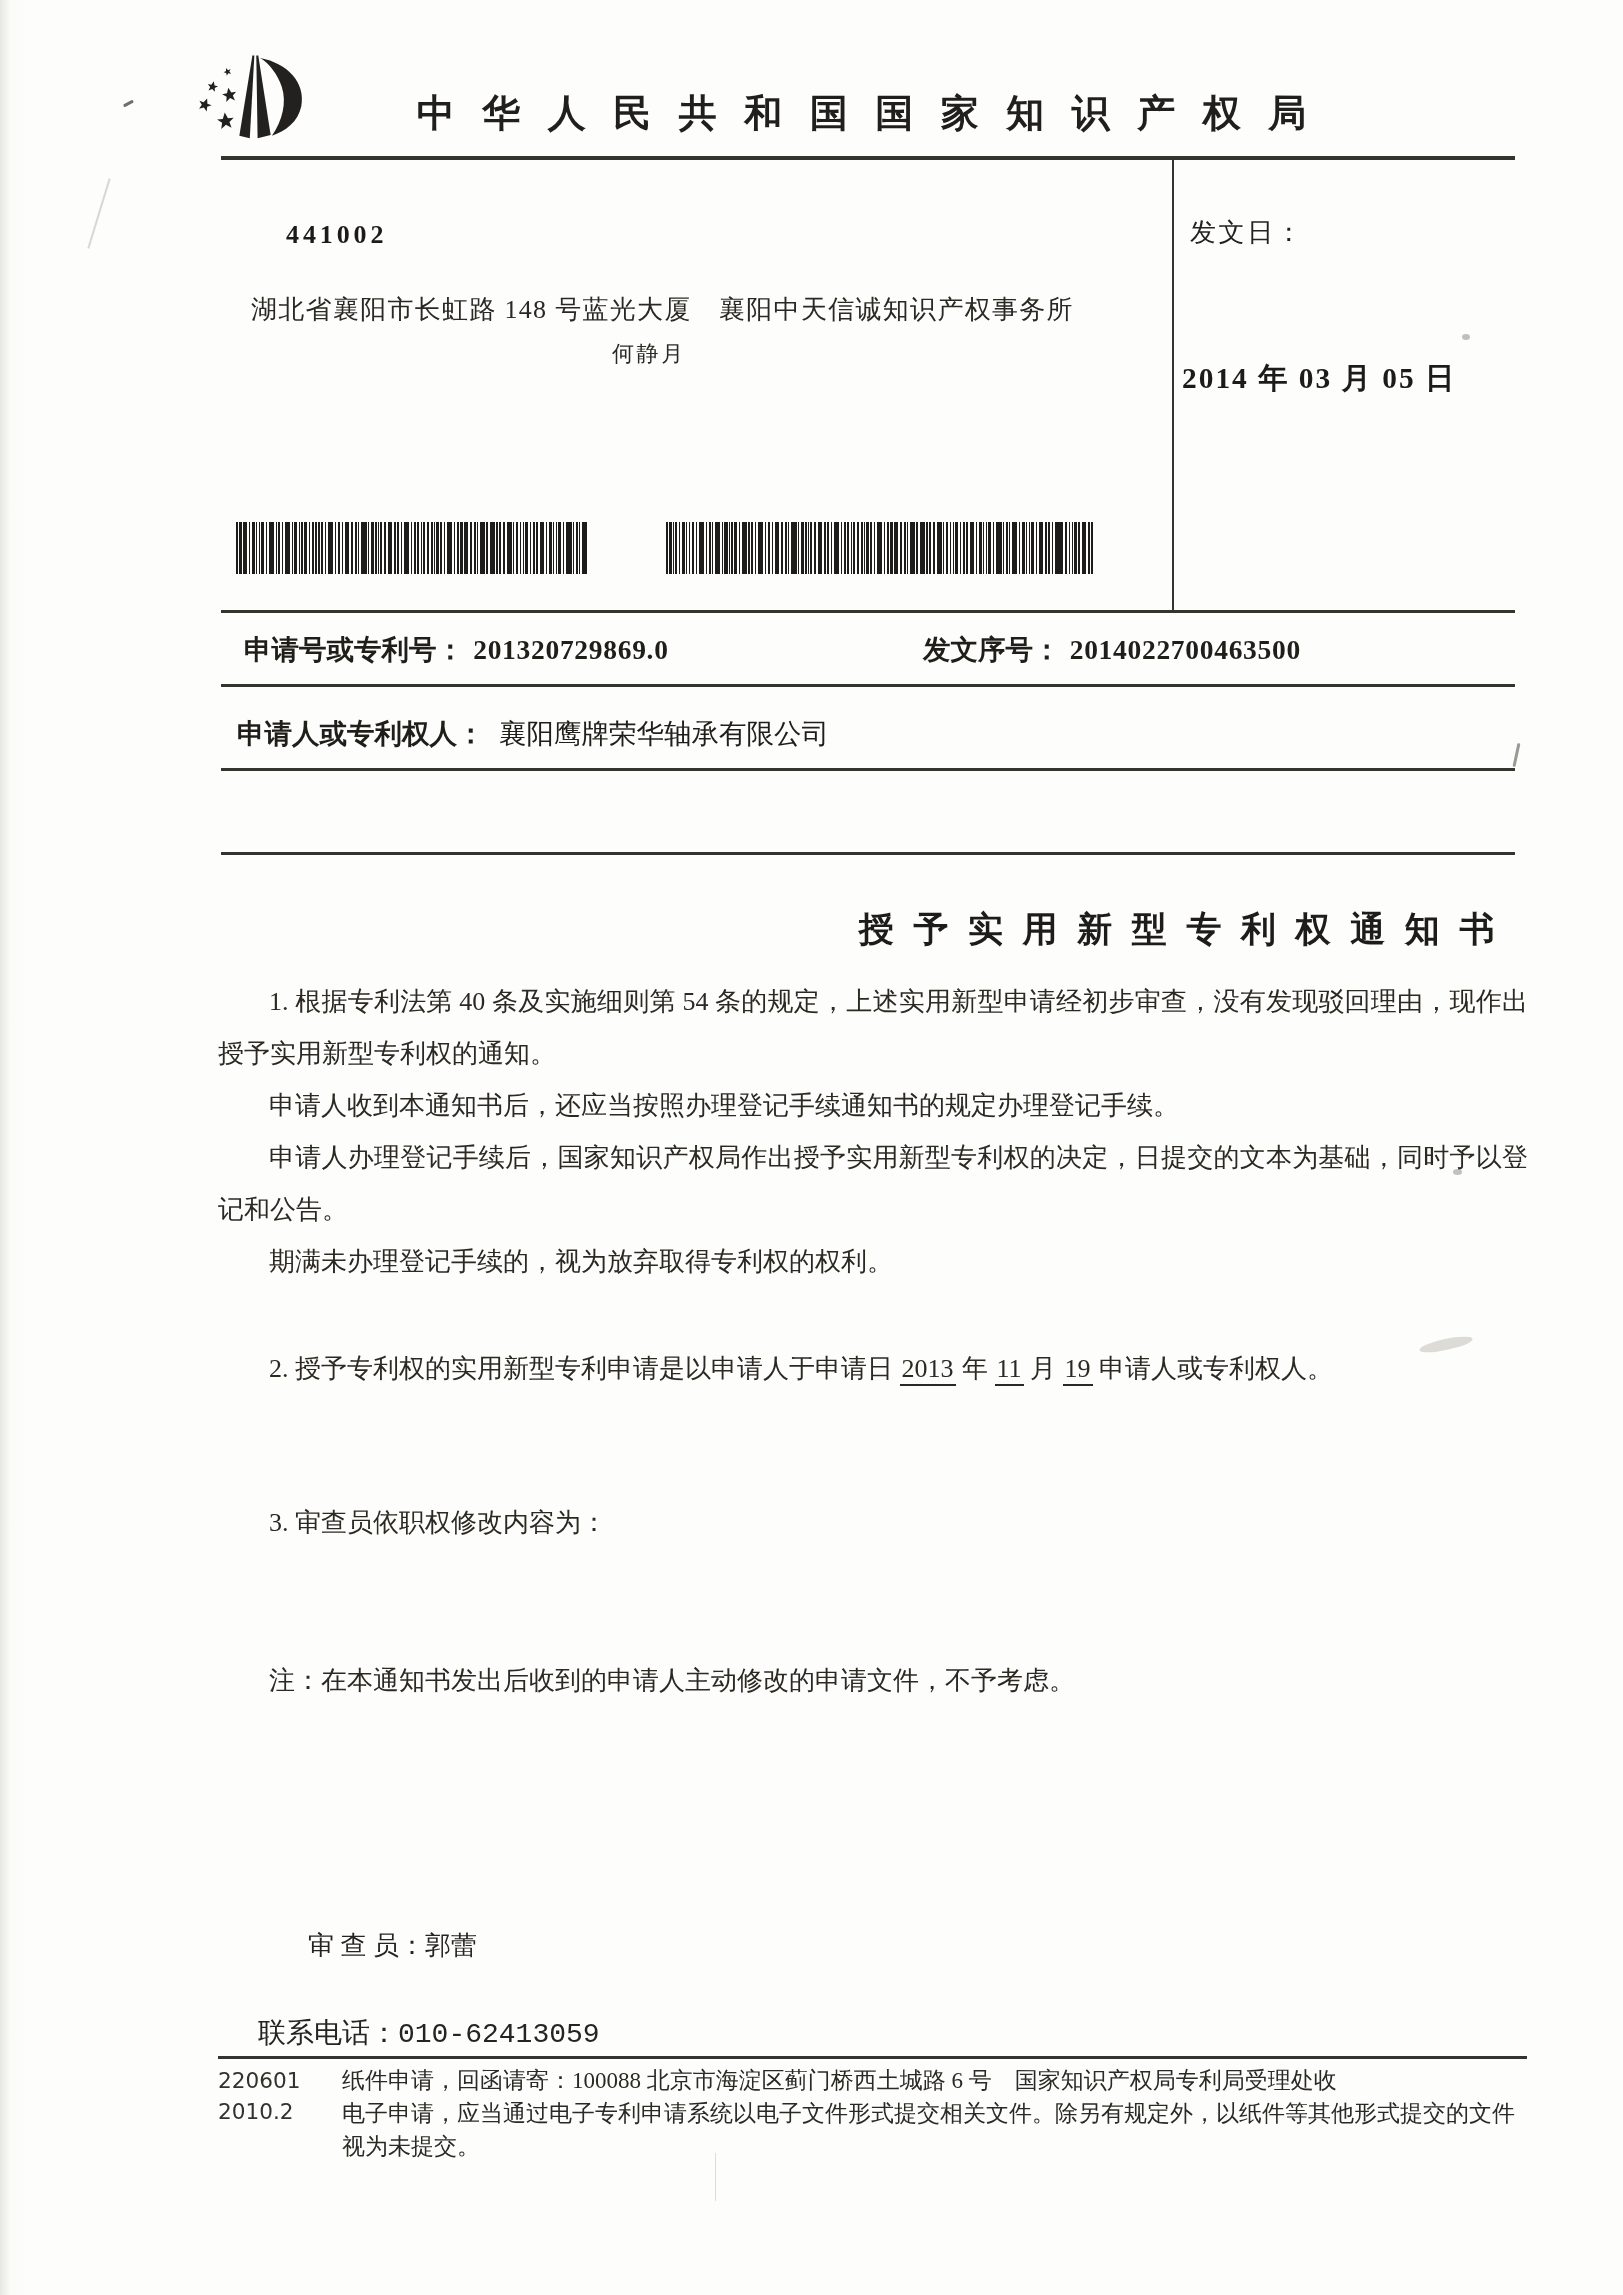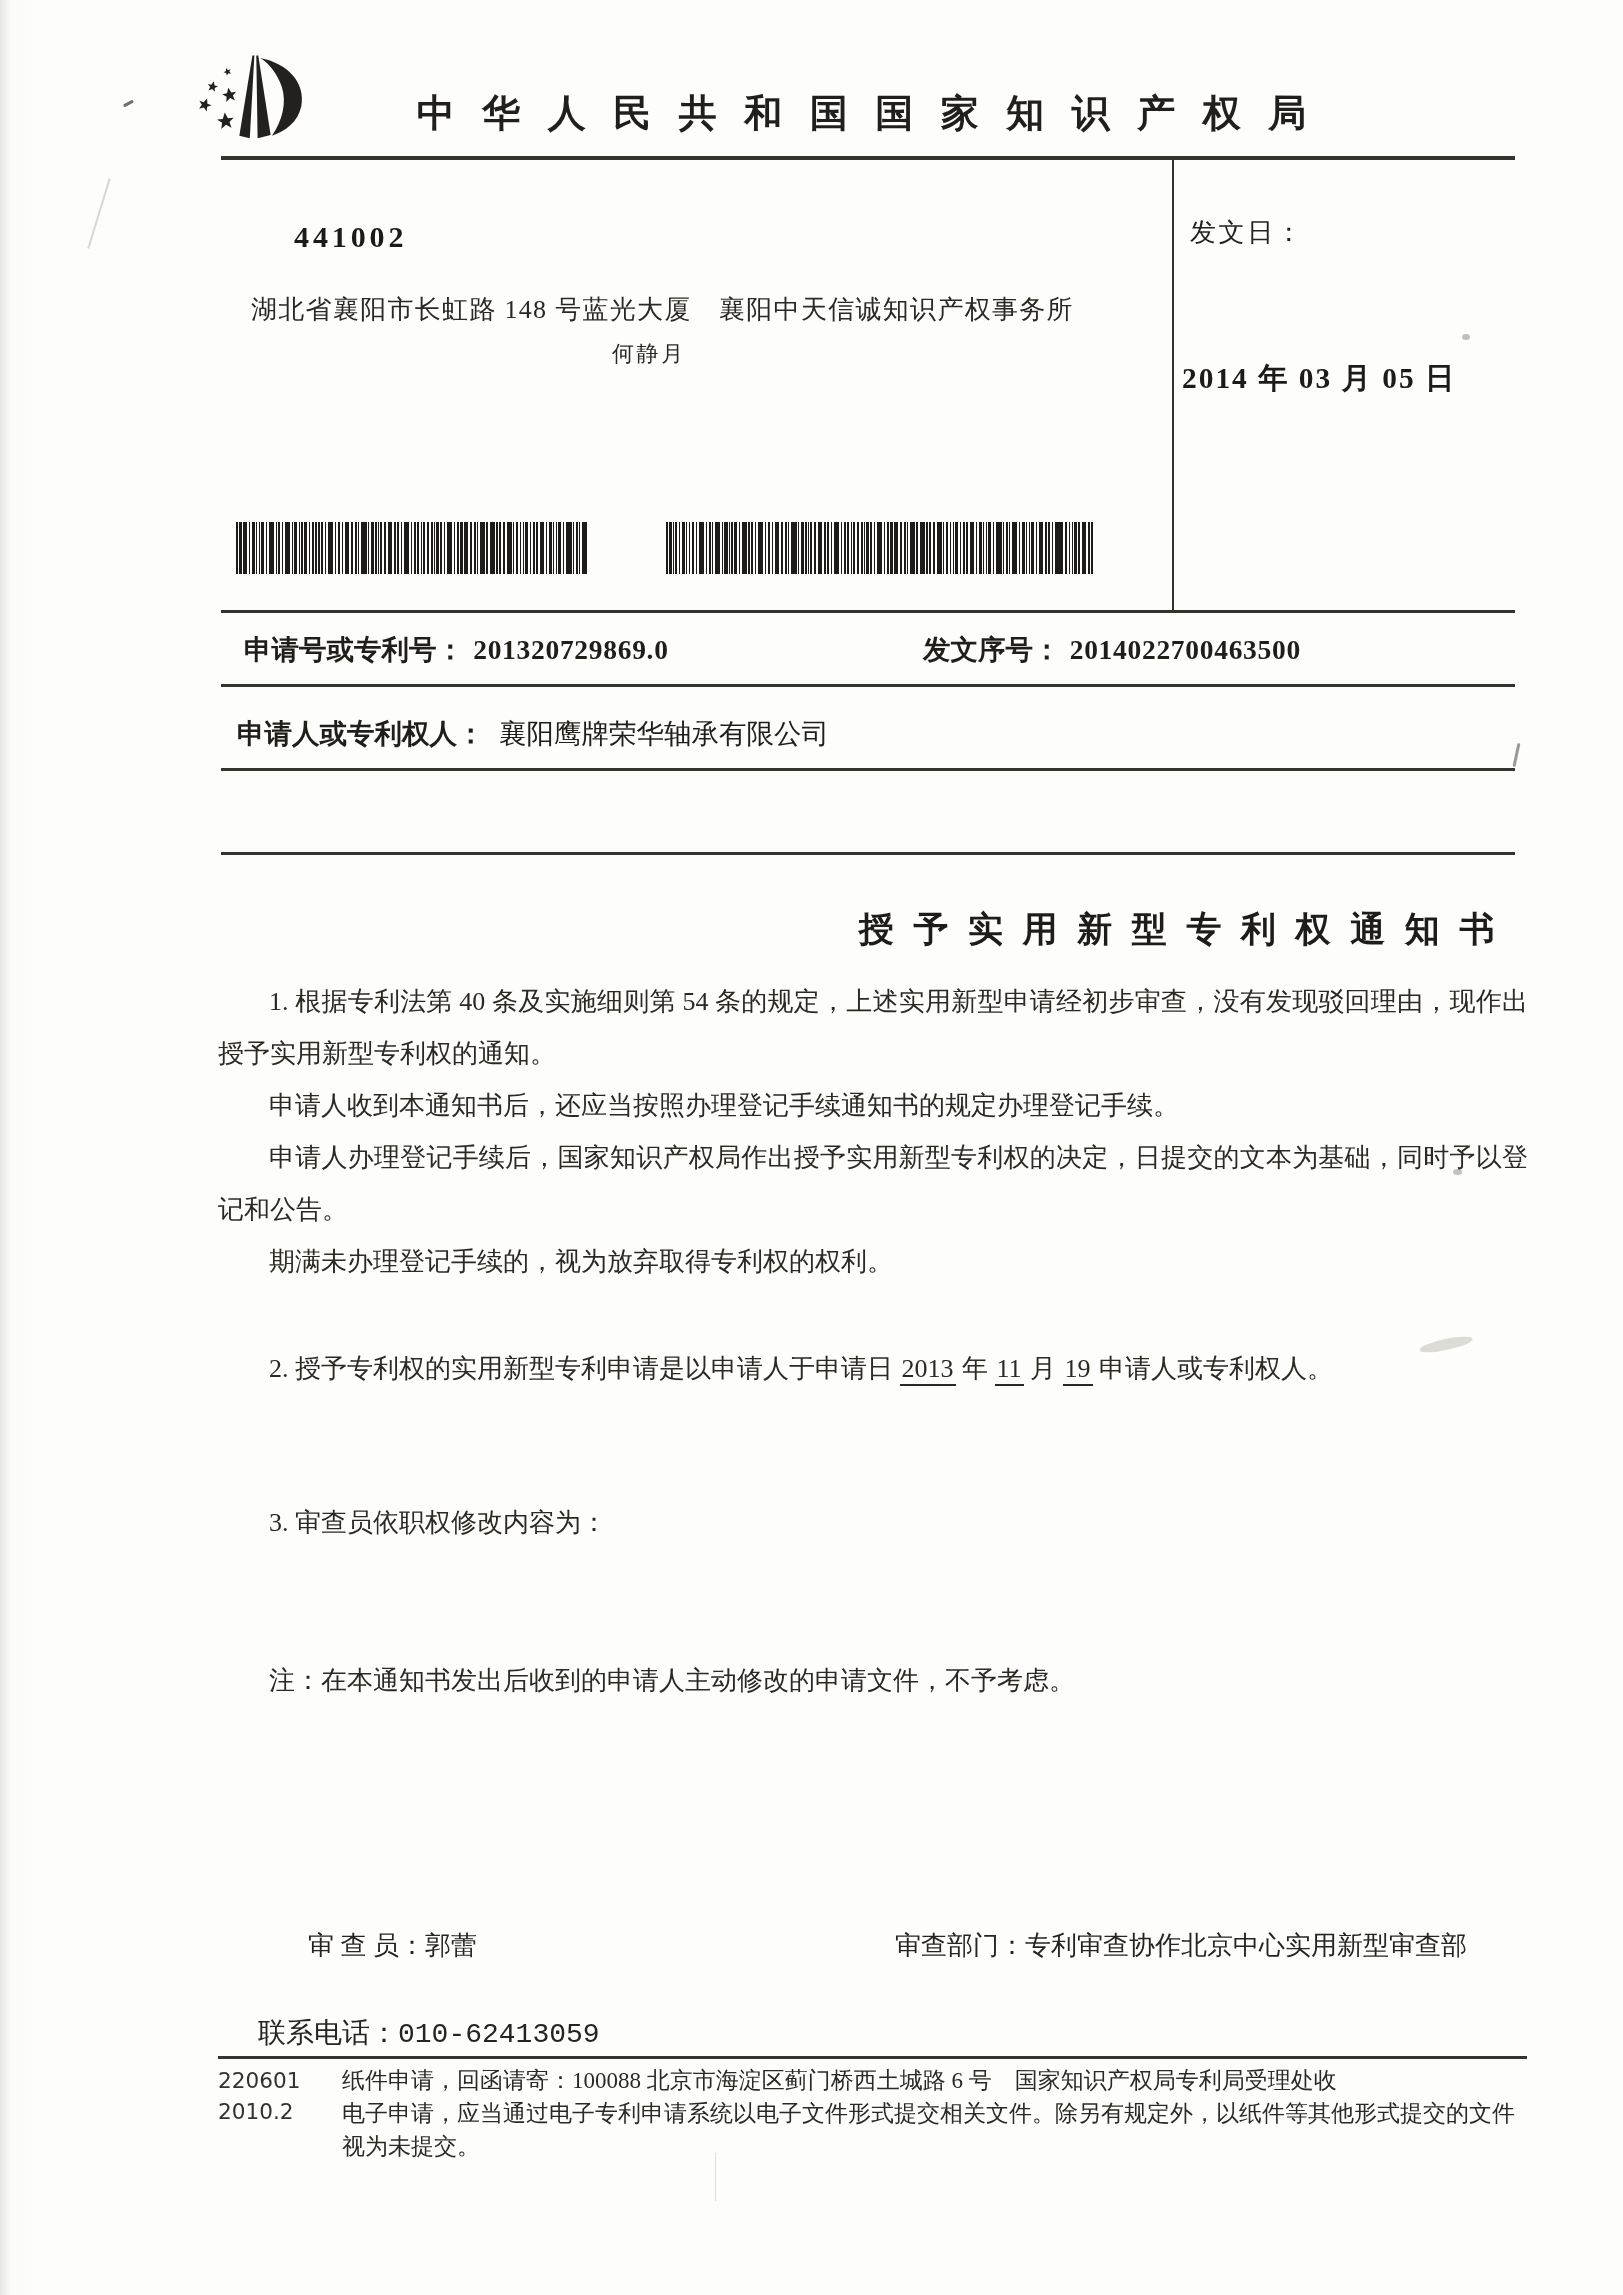--- a/index.html
+++ b/index.html
@@ -17,21 +17,21 @@
   .abs{position:absolute;}
   .rule{background:#35332e;}
   .txt{white-space:nowrap;}
   
   .agency-title{
     left:209px;top:88px;width:1305px;height:50px;line-height:50px;
     font-size:38px;font-weight:700;letter-spacing:27.5px;text-indent:27.5px;
     text-align:center;color:#211f1b;
   }
   
-  .postcode{left:294px;top:220px;font-size:30px;font-weight:700;letter-spacing:3.9px;color:#1d1b17;}
+  .postcode{left:286px;top:220px;font-size:26px;font-weight:700;letter-spacing:3.9px;color:#1d1b17;}
   .addr{left:251px;top:292px;font-size:26px;letter-spacing:1.3px;color:#2a2822;}
   .attn{left:612px;top:339px;font-size:22px;letter-spacing:2.6px;color:#2a2822;}
   
   .date-label{left:1190px;top:215px;font-size:26px;letter-spacing:2.6px;}
   .date-value{left:1182px;top:359px;font-size:29.4px;font-weight:700;letter-spacing:2px;color:#1d1b17;}
   
   .barcode{
     height:52px;
     background-image:
       repeating-linear-gradient(90deg,#1d1c1a 0 1.3px,transparent 1.3px 3.3px),
@@ -134,23 +134,20 @@
     <p>申请人办理登记手续后，国家知识产权局作出授予实用新型专利权的决定，日提交的文本为基础，同时予以登记和公告。</p>
     <p>期满未办理登记手续的，视为放弃取得专利权的权利。</p>
     <p class="gap-1"><span>2. 授予专利权的实用新型专利申请是以申请人于申请日 </span><span class="u">2013</span><span> 年 </span><span class="u">11</span><span> 月 </span><span class="u">19</span><span> 申请人或专利权人。</span></p>
     <p class="gap-2">3. 审查员依职权修改内容为：</p>
     <p class="gap-3">注：在本通知书发出后收到的申请人主动修改的申请文件，不予考虑。</p>
   </div>
 
   <div class="abs signrow txt" style="left:308px;top:1928px;">
     <span>审 查 员：</span><span>郭蕾</span>
   </div>
-  <div class="abs signrow txt" style="left:895px;top:1928px;">
-    <span>审查部门：</span><span>专利审查协作北京中心实用新型审查部</span>
-  </div>
   <div class="abs phone txt">
     <span>联系电话：</span><span>010-62413059</span>
   </div>
 
   <div class="abs rule" style="left:218px;top:2056px;width:1309px;height:2.6px;"></div>
 
   <div class="abs form-code txt" style="left:218px;top:2068px;">220601</div>
   <div class="abs form-code txt" style="left:218px;top:2099px;">2010.2</div>
   <div class="abs footnotes">
     <p>纸件申请，回函请寄：100088 北京市海淀区蓟门桥西土城路 6 号　国家知识产权局专利局受理处收</p>

